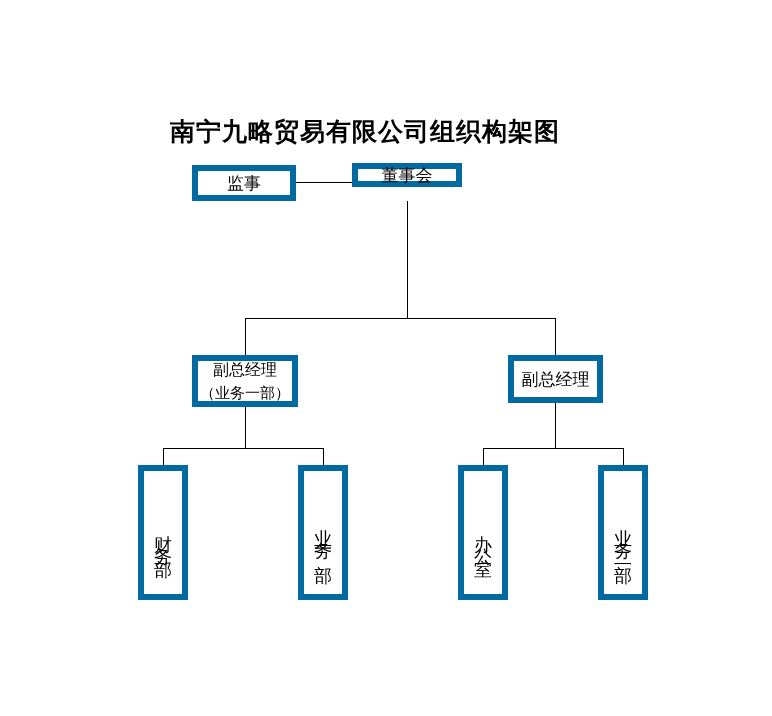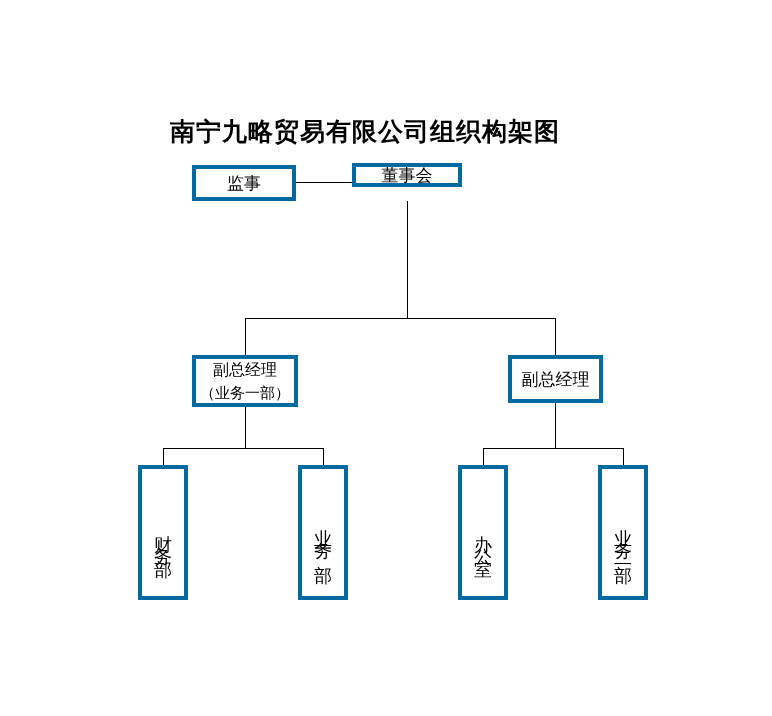--- a/index.html
+++ b/index.html
@@ -23,21 +23,21 @@
     width: 460px;
     text-align: left;
     font-size: 25px;
     font-weight: bold;
     letter-spacing: 1px;
     white-space: nowrap;
     margin-top: 29px;
   }
   .box {
     position: absolute;
-    border: 4px solid #0369a1;
+    border: 6px solid #0369a1;
     background: #ffffff;
     display: flex;
     align-items: center;
     justify-content: center;
     font-size: 17px;
     text-align: center;
   }
   .box.two-line {
     flex-direction: column;
     line-height: 1.5;

